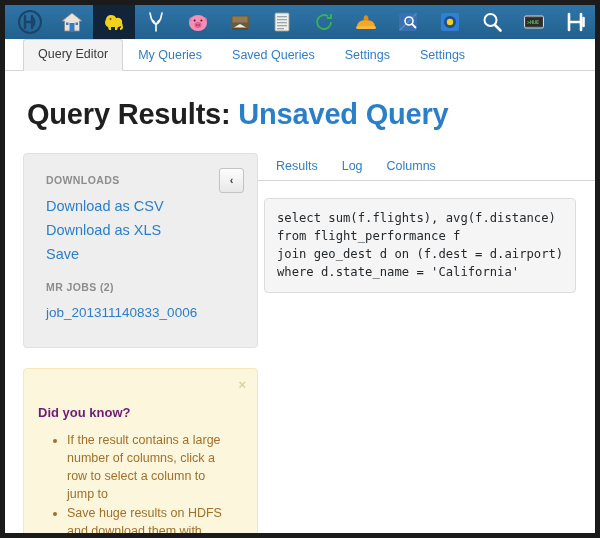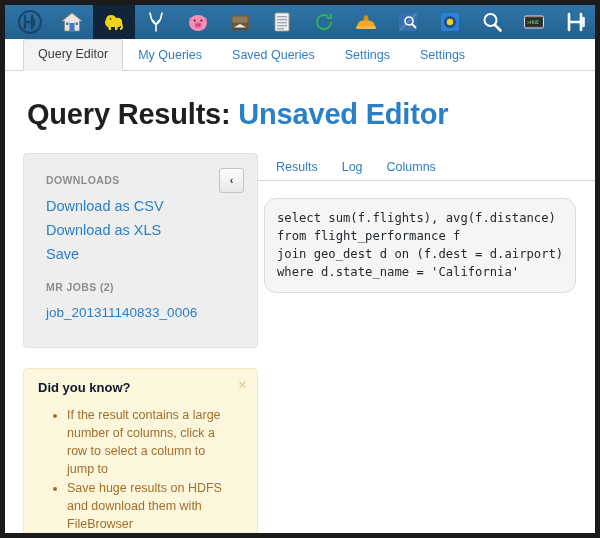--- a/index.html
+++ b/index.html
@@ -170,22 +170,23 @@
     background: #fcf6dd;
     border: 1px solid #f3e8bf;
     border-radius: 4px;
     padding: 11px 14px 14px 14px;
     box-sizing: border-box;
     color: #a1702a;
   }
   #tip-title {
     font-size: 13px;
     font-weight: bold;
-    color: #0f172a;
+    color: #701a75;
     margin-bottom: 3px;
+    margin-top: 25px;
   }
   #tip-close {
     position: absolute;
     right: 11px;
     top: 9px;
     font-size: 13px;
     line-height: 13px;
     color: #ddd0a2;
     cursor: pointer;
     font-weight: bold;
@@ -200,21 +201,21 @@
     line-height: 18px;
     color: #a1702a;
     margin-bottom: 1px;
   }
 
   
   #rightcol { flex: 1; padding-right: 0; }
 
   #result-tabs {
     display: flex;
-    align-items: center;
+    align-items: flex-start;
     border-bottom: 1px solid #d4d4d4;
     padding-left: 6px;
     height: 28px;
     box-sizing: border-box;
   }
   .rtab {
     font-size: 12.5px;
     color: #2f7fc4;
     padding: 5px 11px 6px 11px;
     line-height: 15px;
@@ -230,21 +231,21 @@
     background: #ffffff;
     border: 1px solid #d4d4d4;
     border-bottom: 1px solid #ffffff;
     border-radius: 3px 3px 0 0;
   }
 
   #query-box {
     margin: 17px 0 0 6px;
     background: #f5f5f5;
     border: 1px solid #dcdcdc;
-    border-radius: 12px;
+    border-radius: 4px;
     padding: 10px 12px 11px 12px;
     font-family: "DejaVu Sans Mono", "Liberation Mono", monospace;
     font-size: 12.2px;
     line-height: 18px;
     color: #24292e;
     white-space: pre;
     overflow: hidden;
     box-sizing: border-box;
     width: 312px;
   }
@@ -383,21 +384,21 @@
   <div id="tabstrip">
     <div class="ptab active">Query Editor</div>
     <div class="ptab">My Queries</div>
     <div class="ptab">Saved Queries</div>
     <div class="ptab">Settings</div>
     <div class="ptab">Settings</div>
   </div>
 
   <div id="heading">
     <span>Query Results:</span>
-    <span class="qname">Unsaved Editor</span>
+    <span class="qname">Unsaved Query</span>
   </div>
 
   <div id="body">
 
     <div id="leftcol">
 
       <div id="side-panel">
 
         <div id="collapse-btn">
           <span class="chev">‹</span>

